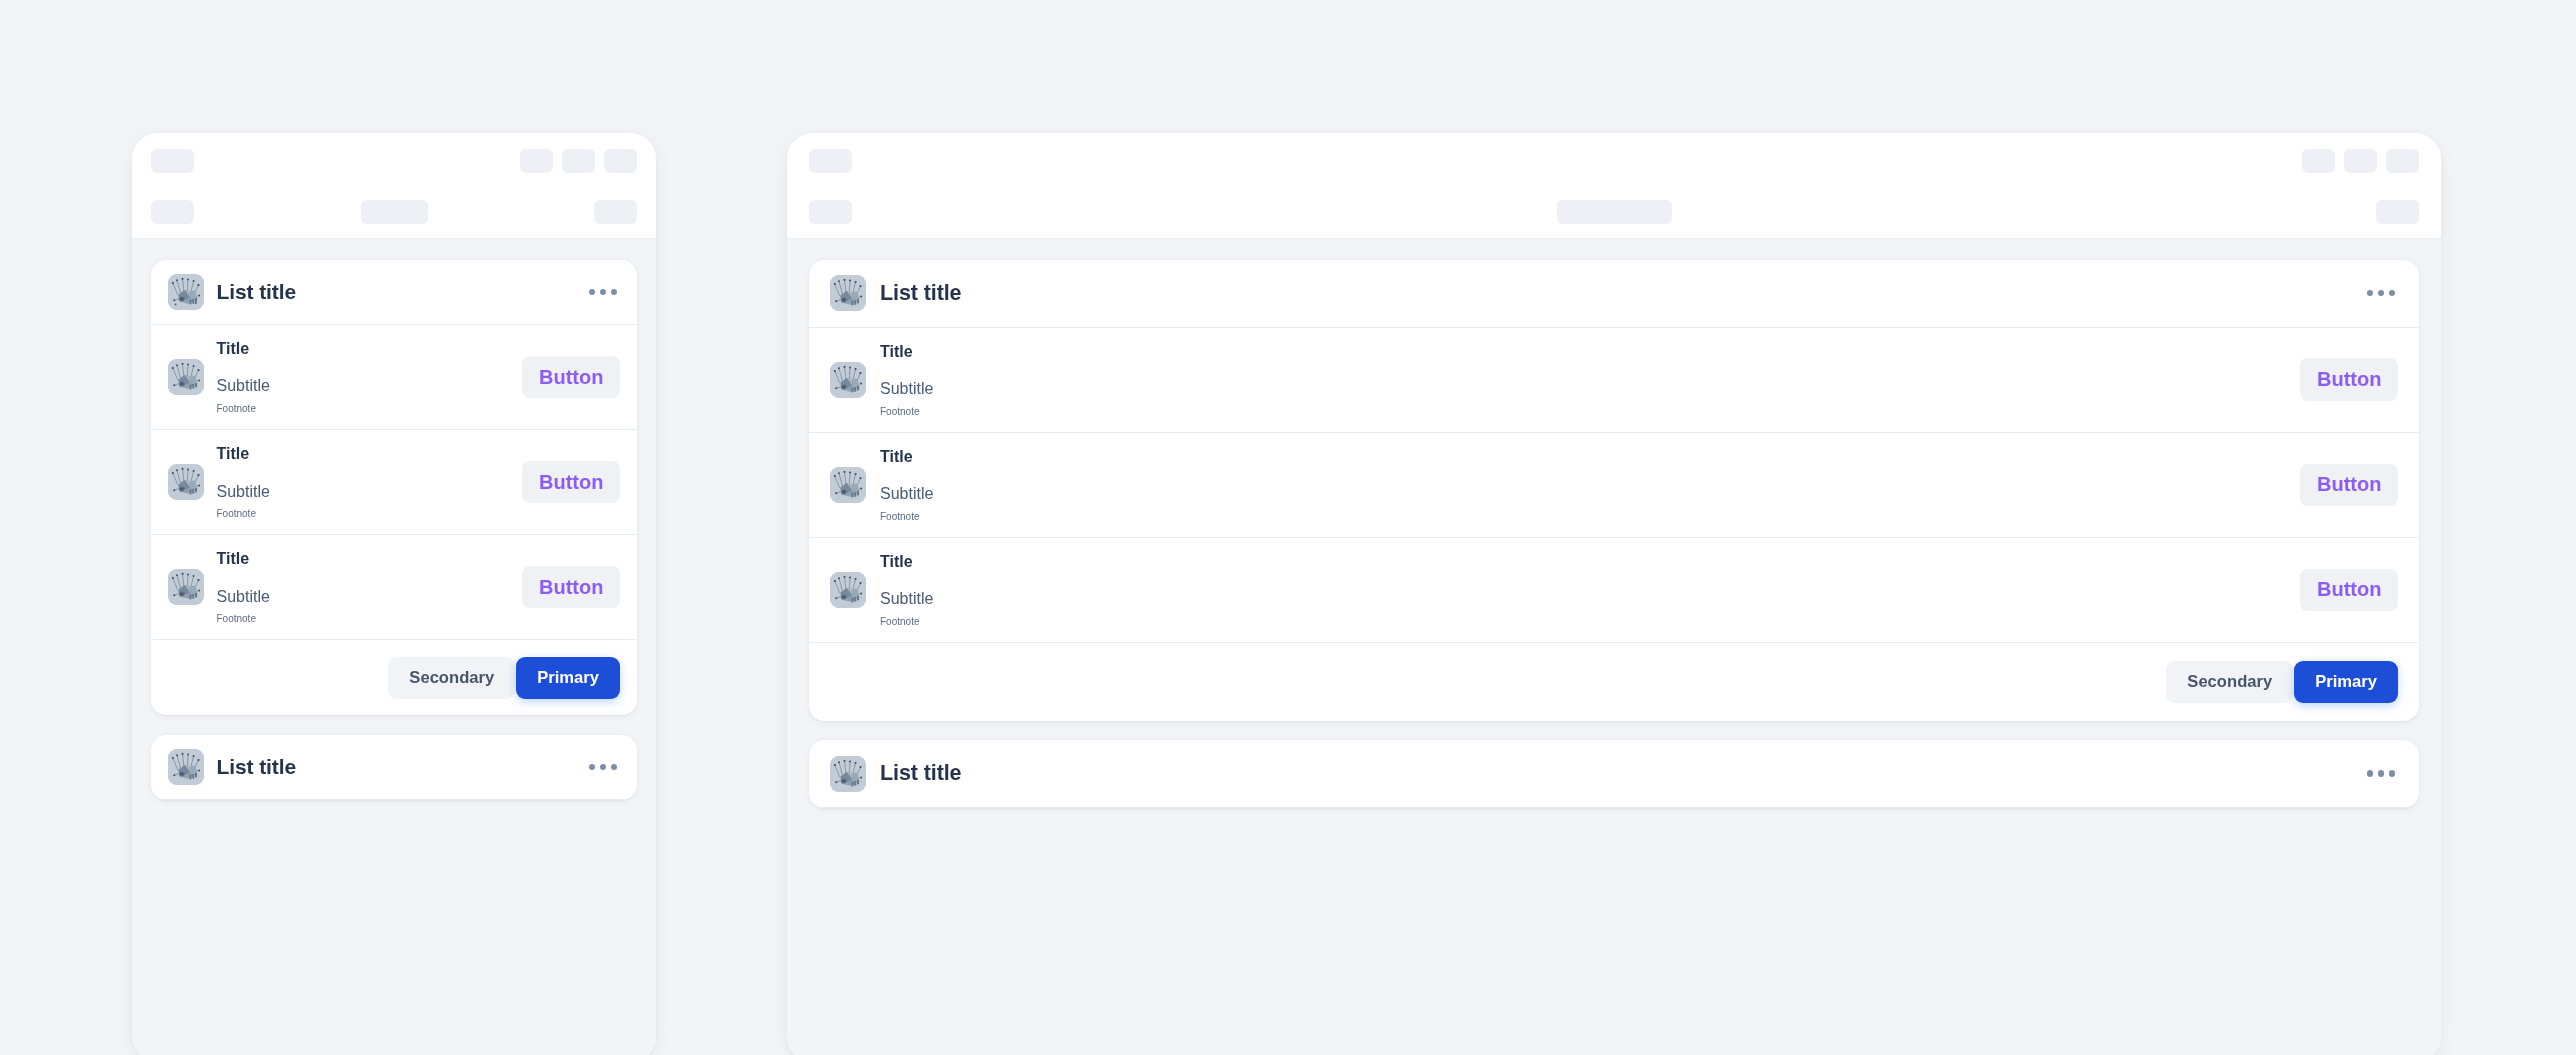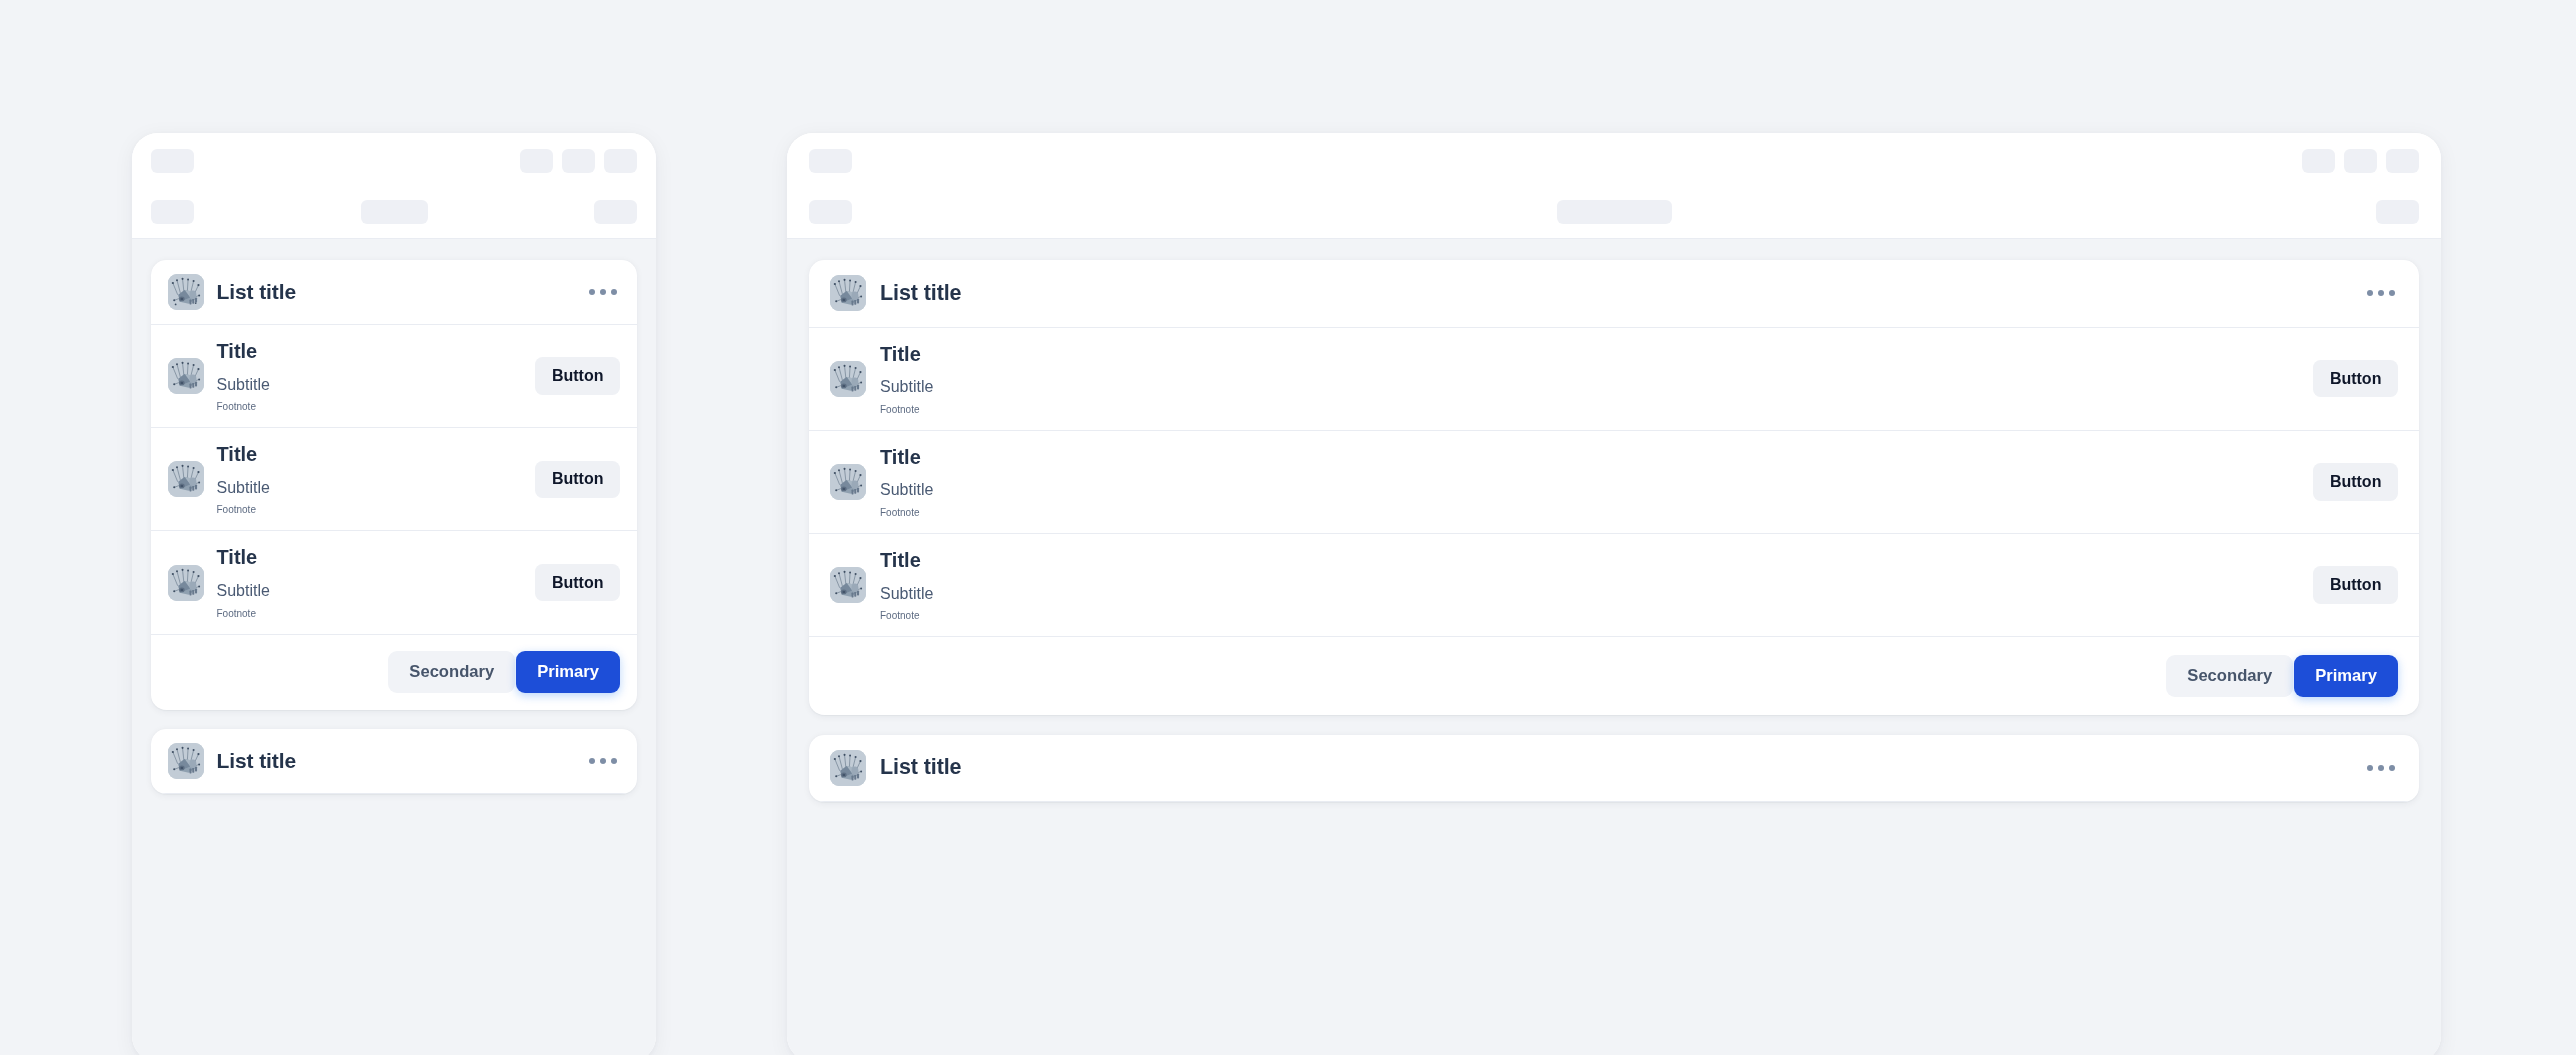--- a/index.html
+++ b/index.html
@@ -164,48 +164,48 @@
   .row:last-of-type { border-bottom: 0.7px solid #e9ecf2; }
 
   .row-text {
     margin-left: 12.5px;
     flex: 1 1 auto;
     min-width: 0;
   }
   .frame-wide .row-text { margin-left: 14px; }
 
   .row-title {
-    font-size: 20px;
+    font-size: 16px;
     font-weight: 700;
     color: #25344b;
     line-height: 1.28;
   }
   .row-subtitle {
     font-size: 16px;
     font-weight: 400;
     color: #4a5a73;
     line-height: 1.32;
-    margin-top: 9px;
+    margin-top: 16px;
   }
   .row-footnote {
     font-size: 10px;
     font-weight: 400;
     color: #5d6b82;
     line-height: 1.3;
     margin-top: 5.5px;
   }
 
   .row-button {
     flex: 0 0 auto;
     background: #eff1f5;
     border: none;
     border-radius: 7.6px;
-    color: #0f172a;
+    color: #8b5cf6;
     font-family: "Liberation Sans", sans-serif;
-    font-size: 16px;
+    font-size: 20px;
     font-weight: 700;
     padding: 9.7px 16.6px;
     cursor: pointer;
     margin-left: 12.5px;
   }
 
   
   .card-footer {
     display: flex;
     justify-content: flex-end;

